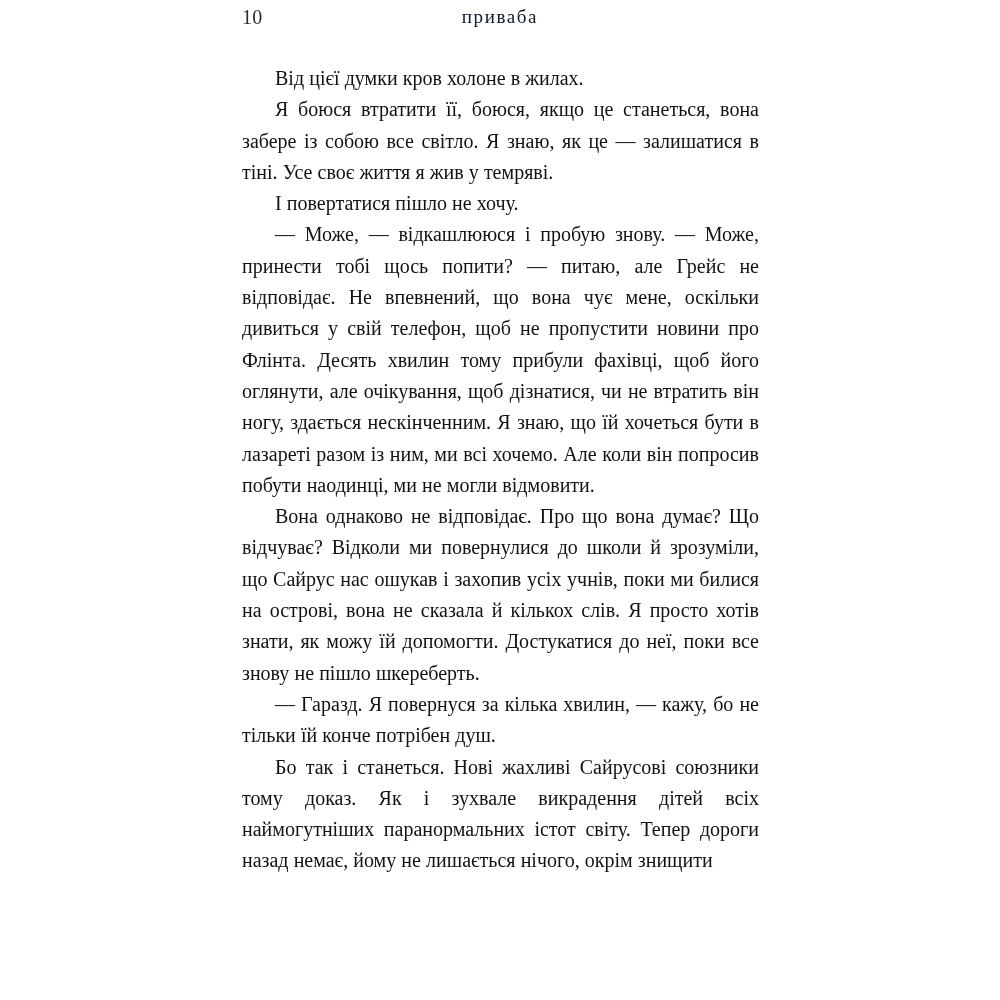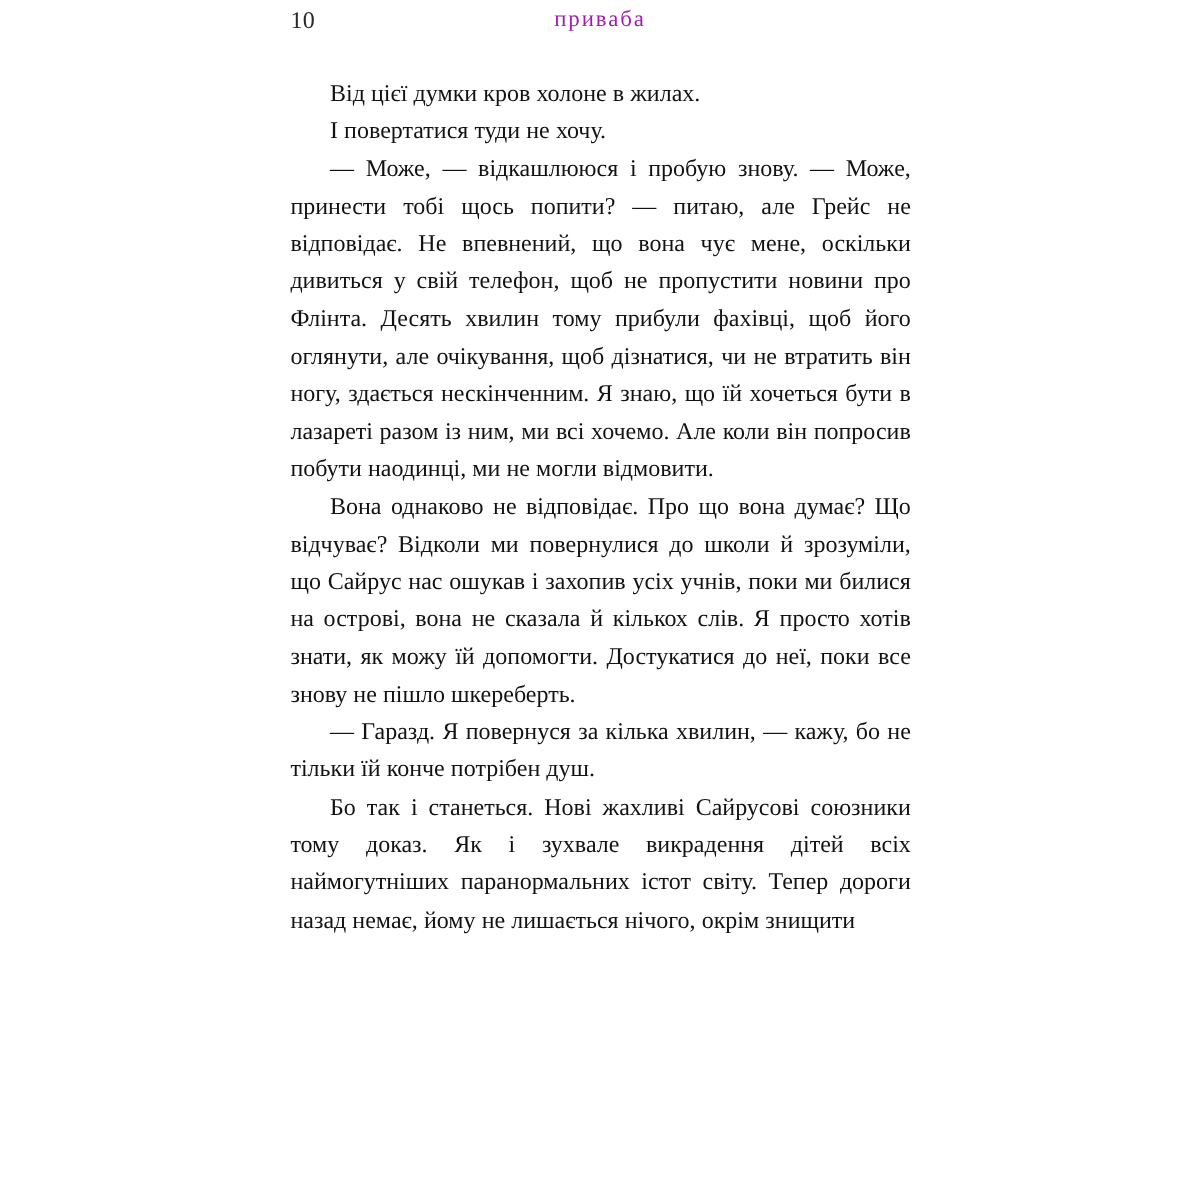--- a/index.html
+++ b/index.html
@@ -43,21 +43,21 @@
     white-space: nowrap;
   }
   .running-head {
     position: absolute;
     left: 0;
     right: 0;
     top: 0;
     text-align: center;
     font-size: 19px;
     line-height: 26px;
-    color: #a21caf;
+    color: #0f172a;
     letter-spacing: 1.6px;
     white-space: nowrap;
   }
 
   
   .text-block {
     position: absolute;
     top: 63px;
     left: 242px;
     width: 517px;
@@ -84,21 +84,22 @@
 <div class="page">
 
   <div class="page-header">
     <div class="folio">10</div>
     <div class="running-head">приваба</div>
   </div>
 
   <div class="text-block">
 
     <p class="para">Від цієї думки кров холоне в жилах.</p>
-    <p class="para">І повертатися туди не хочу.</p>
+    <p class="para">Я боюся втратити її, боюся, якщо це станеться, вона забере із собою все світло. Я знаю, як це — залишатися в тіні. Усе своє життя я жив у темряві.</p>
+    <p class="para">І повертатися пішло не хочу.</p>
     <p class="para">— Може, — відкашлююся і пробую знову. — Може, принести тобі щось попити? — питаю, але Грейс не відповідає. Не впевнений, що вона чує мене, оскільки дивиться у свій телефон, щоб не пропустити новини про Флінта. Десять хвилин тому прибули фахівці, щоб його оглянути, але очікування, щоб дізнатися, чи не втратить він ногу, здається нескінченним. Я знаю, що їй хочеться бути в лазареті разом із ним, ми всі хочемо. Але коли він попросив побути наодинці, ми не могли відмовити.</p>
     <p class="para">Вона однаково не відповідає. Про що вона думає? Що відчуває? Відколи ми повернулися до школи й зрозуміли, що Сайрус нас ошукав і захопив усіх учнів, поки ми билися на острові, вона не сказала й кількох слів. Я просто хотів знати, як можу їй допомогти. Достукатися до неї, поки все знову не пішло шкереберть.</p>
     <p class="para">— Гаразд. Я повернуся за кілька хвилин, — кажу, бо не тільки їй конче потрібен душ.</p>
 
     <p class="para"><span>Бо так і станеться. Нові жахливі Сайрусові союзники тому доказ. Як і зухвале викрадення дітей всіх наймогутніших паранормальних істот світу. Тепер дороги назад немає, йому не лишається нічого, окрім знищити </span></p>
 
   </div>
 
 </div>
 

